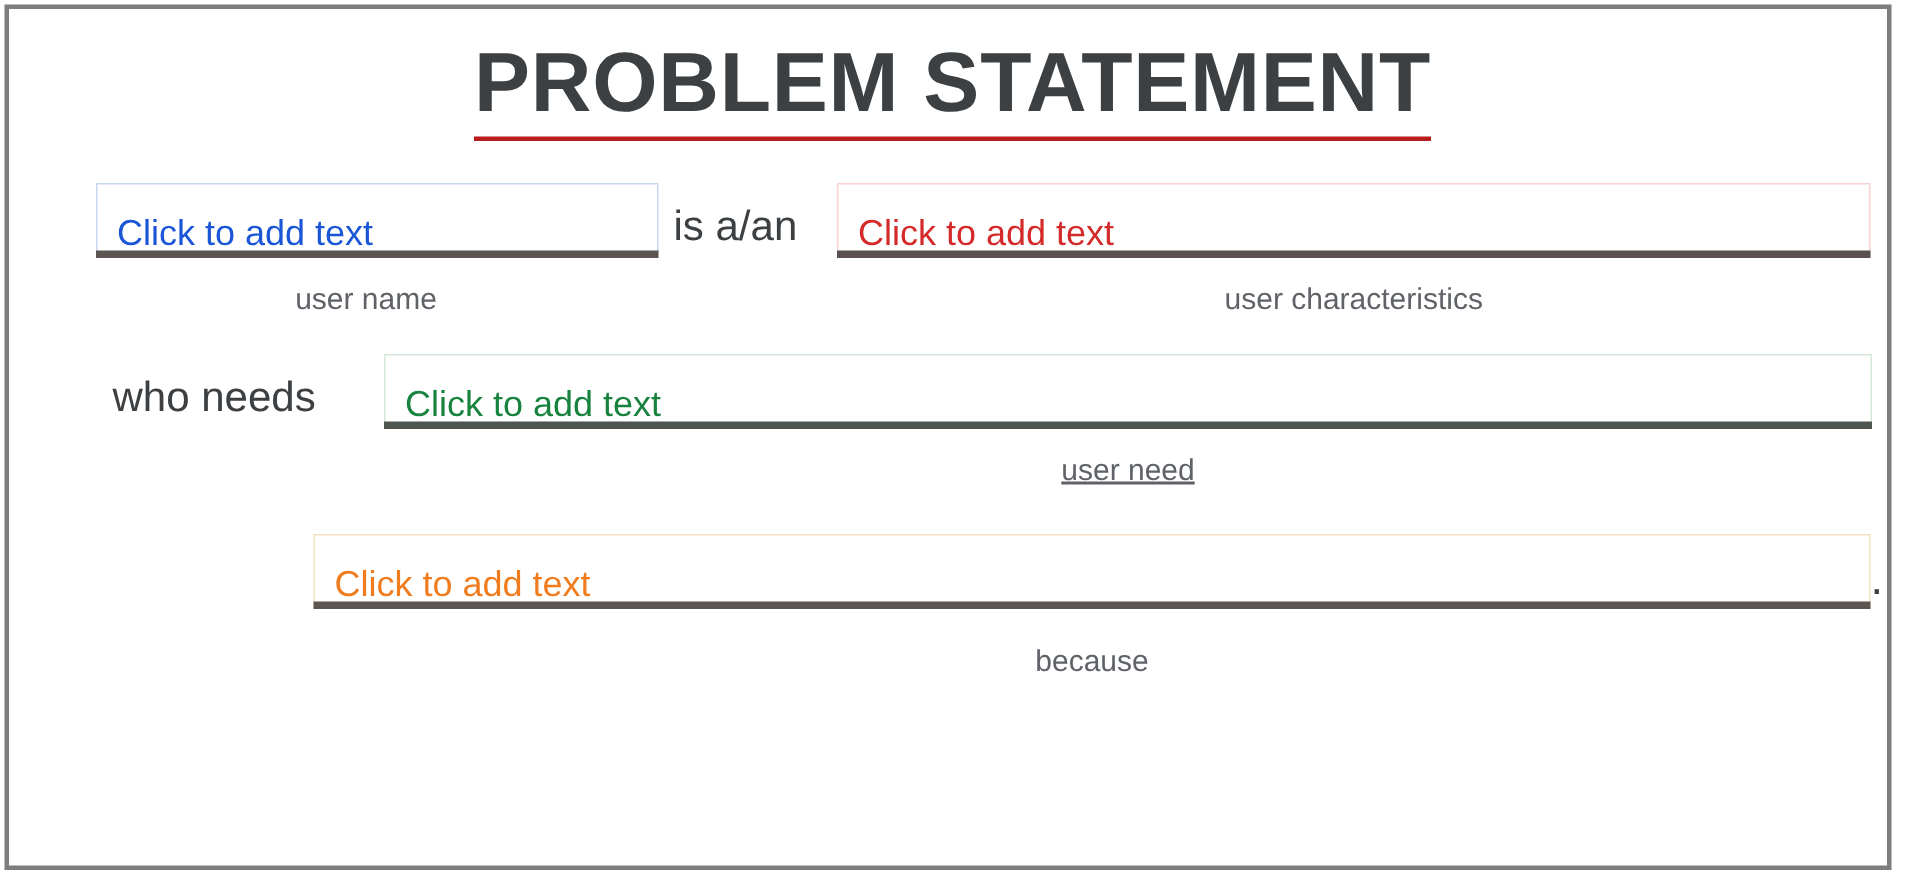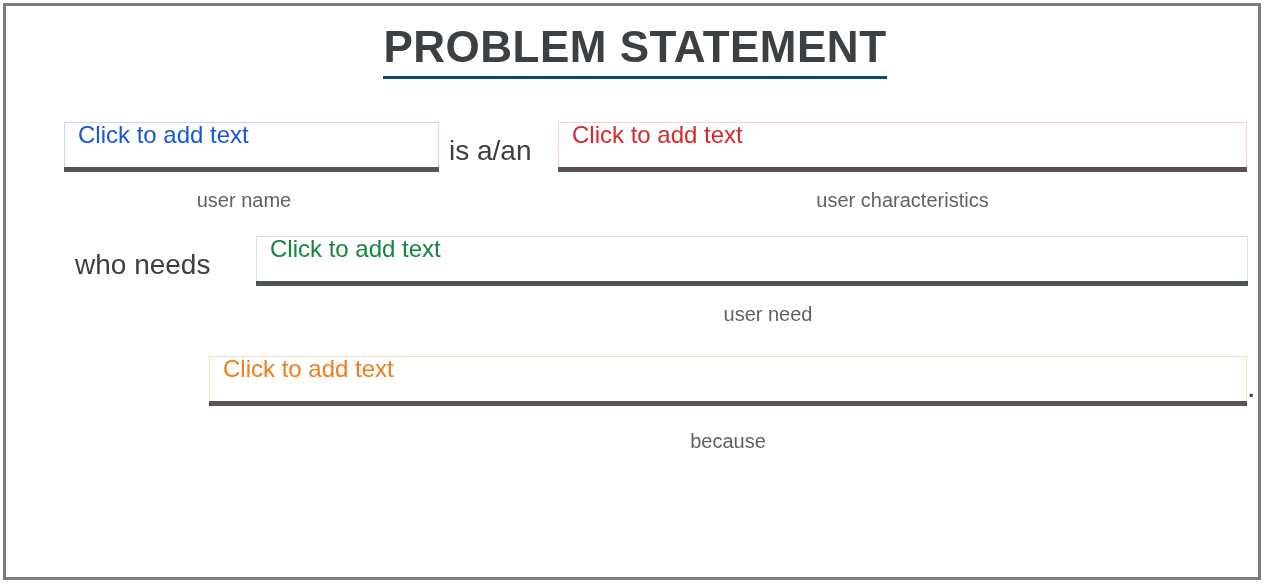--- a/index.html
+++ b/index.html
@@ -29,35 +29,35 @@
   
   #slide-title {
     position: absolute;
     left: 0;
     top: 16px;
     width: 1258px;
     text-align: center;
   }
   #slide-title .title-text {
     display: inline-block;
-    font-size: 44px;
+    font-size: 56px;
     font-weight: bold;
     color: #3c4043;
     letter-spacing: 0.5px;
     padding-bottom: 4px;
-    border-bottom: 3px solid #0c4a6e;
+    border-bottom: 3px solid #b91c1c;
   }
 
   
   .field-box {
     position: absolute;
     background: #ffffff;
     box-sizing: border-box;
     display: flex;
-    align-items: flex-start;
+    align-items: flex-end;
   }
   .field-box .ph {
     font-size: 24px;
     padding-left: 13px;
     white-space: nowrap;
     line-height: 1;
   }
   .field-underline {
     position: absolute;
     height: 5px;
@@ -91,21 +91,21 @@
   #conn-is-a-an       { left: 443px; top: 131px; }
 
   #box-user-char      { left: 552px; top: 116px; width: 689px; height: 47px; border: 1px solid #f6d2d2; }
   #ul-user-char       { left: 552px; top: 161px; width: 689px; }
   #caption-user-char  { left: 552px; top: 184px; width: 689px; }
 
   #conn-who-needs     { left: 69px;  top: 245px; }
 
   #box-user-need      { left: 250px; top: 230px; width: 992px; height: 47px; border: 1px solid #d4e8d9; }
   #ul-user-need       { left: 250px; top: 275px; width: 992px; }
-  #caption-user-need  { left: 266px; top: 298px; width: 992px; }
+  #caption-user-need  { left: 250px; top: 298px; width: 992px; text-decoration: underline; }
 
   #conn-because       { left: 58px;  top: 365px; }
 
   #box-insight        { left: 203px; top: 350px; width: 1038px; height: 47px; border: 1px solid #f5e0bf; }
   #ul-insight         { left: 203px; top: 395px; width: 1038px; }
   #caption-insight    { left: 203px; top: 425px; width: 1038px; }
 
   #period-mark {
     position: absolute;
     left: 1241px;

